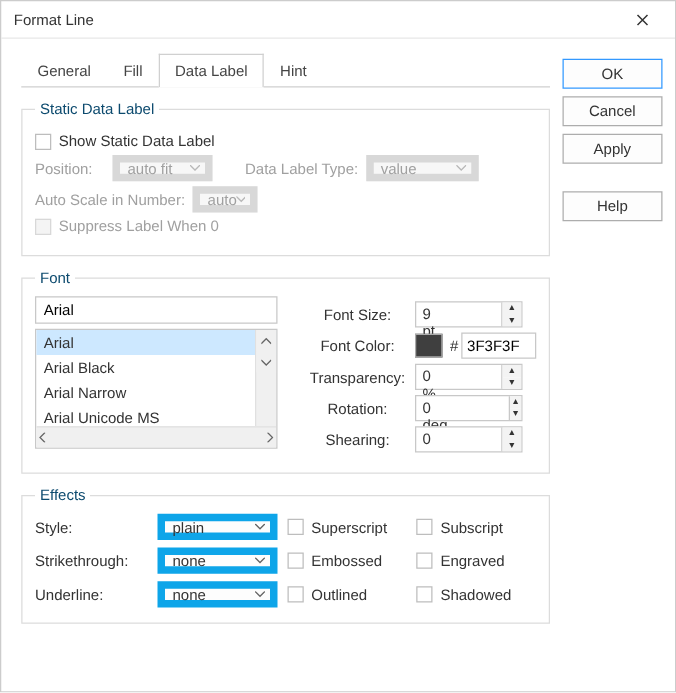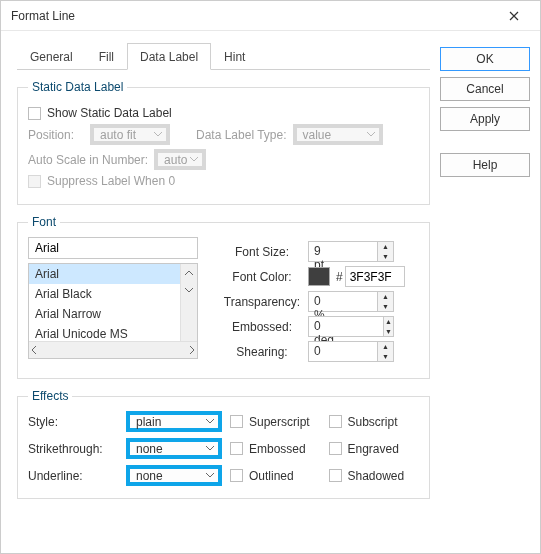--- a/index.html
+++ b/index.html
@@ -15,26 +15,26 @@
   .btn.primary { border: 1px solid #3399ff; }
   .tabs { display: flex; border-bottom: 1px solid #d0d0d0; }
   .tab { padding: 6px 12px 5px; border: 1px solid transparent; border-bottom: none; margin-bottom: -1px; cursor: default; color: #444;}
   .tab.active { border: 1px solid #d0d0d0; border-bottom: 1px solid #fff; background: #fff; }
   fieldset { border: 1px solid #dcdcdc; margin: 10px 0 0 0; padding: 8px 10px 12px 10px; }
   legend { padding: 0 4px; color: #0c4a6e; }
   .row { display: flex; align-items: center; gap: 6px; margin: 4px 0; }
   .disabled { color: #a0a0a0; }
   .chk { width: 13px; height: 13px; border: 1px solid #bdbdbd; background: #fff; display:inline-block; flex-shrink:0;}
   .chk.disabled { border-color: #d8d8d8; background:#f4f4f4;}
-  .combo { height: 21px; border: 4px solid #0ea5e9; background: #fdfdfd; display:inline-flex; align-items:center; padding: 0 4px 0 6px; gap:0; min-width: 60px;}
+  .combo { height: 21px; border: 6px solid #0ea5e9; background: #fdfdfd; display:inline-flex; align-items:center; padding: 0 4px 0 6px; gap:0; min-width: 60px;}
   .combo .arr { margin-left:auto; }
   .combo.disabled { color:#a0a0a0; border-color:#d8d8d8; background:#f7f7f7;}
   .textin { height: 22px; border: 1px solid #c8c8c8; padding: 2px 6px; background:#fff; }
   .fontcols { display:flex; gap: 18px; }
-  .fontleft { width: 170px; }
+  .fontleft { width: 194px; }
   .fontright { flex:1; }
   .fontlist { border:1px solid #c8c8c8; height: 96px; overflow:hidden; margin-top:4px; position:relative;}
   .fontlist .item { padding: 3px 6px; }
   .fontlist .item.sel { background:#cde8ff; }
   .fontlist .vscroll { position:absolute; right:0; top:0; bottom:17px; width:17px; background:#f0f0f0; border-left:1px solid #e0e0e0;}
   .fontlist .vscroll .up, .fontlist .vscroll .dn { height:17px; display:flex;align-items:center;justify-content:center; background:#f0f0f0;}
   .fontlist .hscroll { position:absolute; left:0; right:0; bottom:0; height:17px; background:#f0f0f0; border-top:1px solid #e0e0e0; display:flex; justify-content:space-between; padding:0 2px; align-items:center;}
   .sprow { display:flex; align-items:center; margin: 4px 0; }
   .sprow .lbl { width: 92px; text-align: center; }
   .spin { display:inline-flex; align-items:stretch; border:1px solid #c8c8c8; height:21px; width:86px; background:#fff;gap:44px;}
@@ -161,21 +161,21 @@
               <span class="lbl">Transparency:</span>
               <span class="spin">
                 <span class="val">0 %</span>
                 <span class="btns">
                     <div>▲</div>
                     <div>▼</div>
                   </span>
               </span>
             </div>
             <div class="sprow">
-              <span class="lbl">Embossed:</span>
+              <span class="lbl">Rotation:</span>
               <span class="spin">
                 <span class="val">0 deg</span>
                 <span class="btns">
                     <div>▲</div>
                     <div>▼</div>
                   </span>
               </span>
             </div>
             <div class="sprow">
               <span class="lbl">Shearing:</span>

